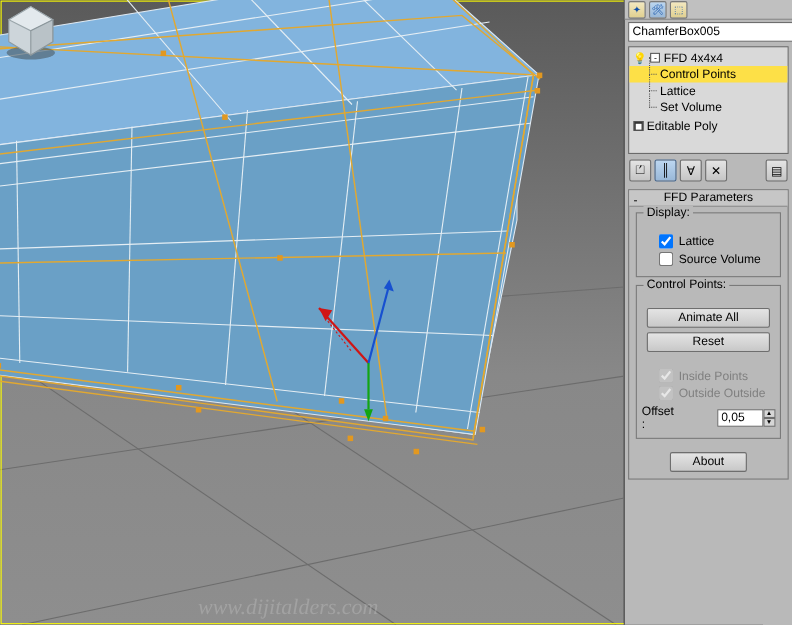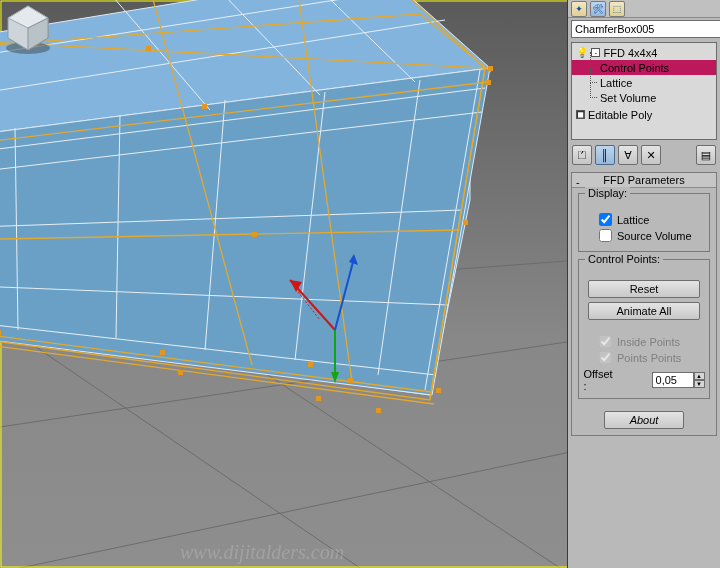--- a/index.html
+++ b/index.html
@@ -13,21 +13,21 @@
 .top-icons span { width:16px; height:16px; border:1px solid #7a7a7a; background:linear-gradient(#f3e8c0,#e0d090); border-radius:2px; display:flex; align-items:center; justify-content:center; font-size:9px; color:#114fa6; }
 .name-row { display:flex; align-items:center; padding:2px 3px; gap:3px; }
 .name-row input { flex:1; height:18px; border:1px solid #6e6e6e; background:#fff; padding:0 3px; font-size:11px; }
 .modlist { display:flex; padding:2px 3px; gap:3px; }
 .modlist select { flex:1; height:18px; border:1px solid #6e6e6e; background:#eee; font-size:11px;}
 .tree { margin:2px 3px; border:1px solid #6b6b6b; background:#d9d9d9; height:98px; overflow:auto; padding:2px 0; }
 .tree-item { display:flex; align-items:center; height:15px; padding-left:4px; gap:3px; }
 .tree-item.sub { padding-left:28px; position:relative; }
 .tree-item.sub::before { content:""; position:absolute; left:18px; top:-8px; bottom:7px; border-left:1px dotted #555; }
 .tree-item.sub::after { content:""; position:absolute; left:18px; top:7px; width:7px; border-top:1px dotted #555; }
-.tree-item.hl { background:#be185d; }
+.tree-item.hl { background:#fde047; }
 .tbox { width:9px; height:9px; border:1px solid #555; background:#fff; font-size:8px; line-height:7px; text-align:center; }
 .bulb { color:#d8d028; font-size:10px; }
 .stackbar { display:flex; gap:3px; padding:3px 4px; align-items:center; }
 .stackbar .btn { width:20px; height:20px; border:1px solid #6e6e6e; background:linear-gradient(#e4e4e4,#c5c5c5); border-radius:2px; display:flex; align-items:center; justify-content:center; }
 .stackbar .btn.active { background:linear-gradient(#bcd6f0,#99b8d8); border-color:#4a6a90; }
 .rollout { margin:4px 3px; border:1px solid #7a7a7a; background:#b9b9b9; }
 .rollout-header { text-align:center; background:#c6c6c6; border-bottom:1px solid #8a8a8a; height:15px; line-height:15px; position:relative; font-size:11px; }
 .rollout-header .minus { position:absolute; left:4px; top:2px; }
 .group { margin:5px 6px 7px 6px; border:1px solid #7a7a7a; padding:16px 6px 6px 6px; position:relative; }
 .group-title { position:absolute; top:-7px; left:6px; background:#b9b9b9; padding:0 3px; font-size:11px; }
@@ -190,38 +190,38 @@
         </div>
       <div class="row">
           <input type="checkbox" style="">
           <span>Source Volume</span>
         </div>
     </div>
 
 
     <div class="group">
       <div class="group-title">Control Points:</div>
+      <div class="wbtn">Animate All</div>
       <div class="wbtn">Reset</div>
-      <div class="wbtn">Animate All</div>
       <div style="height:8px"></div>
       <div class="row disabled">
           <input type="checkbox" checked="" disabled="" style="">
           <span>Inside Points</span>
         </div>
       <div class="row disabled">
           <input type="checkbox" checked="" disabled="" style="">
-          <span>Points Points</span>
+          <span>Outside Outside</span>
         </div>
       <div class="offset">
         <span>Offset :</span>
         <div class="spinner">
           <input type="text" value="0,05" style="">
           <div class="spin-btns">
               <div>▲</div>
               <div>▼</div>
             </div>
         </div>
       </div>
     </div>
 
-    <div class="wbtn" style="width:80px; margin:12px auto 6px auto;font-style:italic;">About</div>
+    <div class="wbtn" style="width:70px; margin:12px auto 6px auto;">About</div>
   </div>
 </div>
 
 </body></html>

